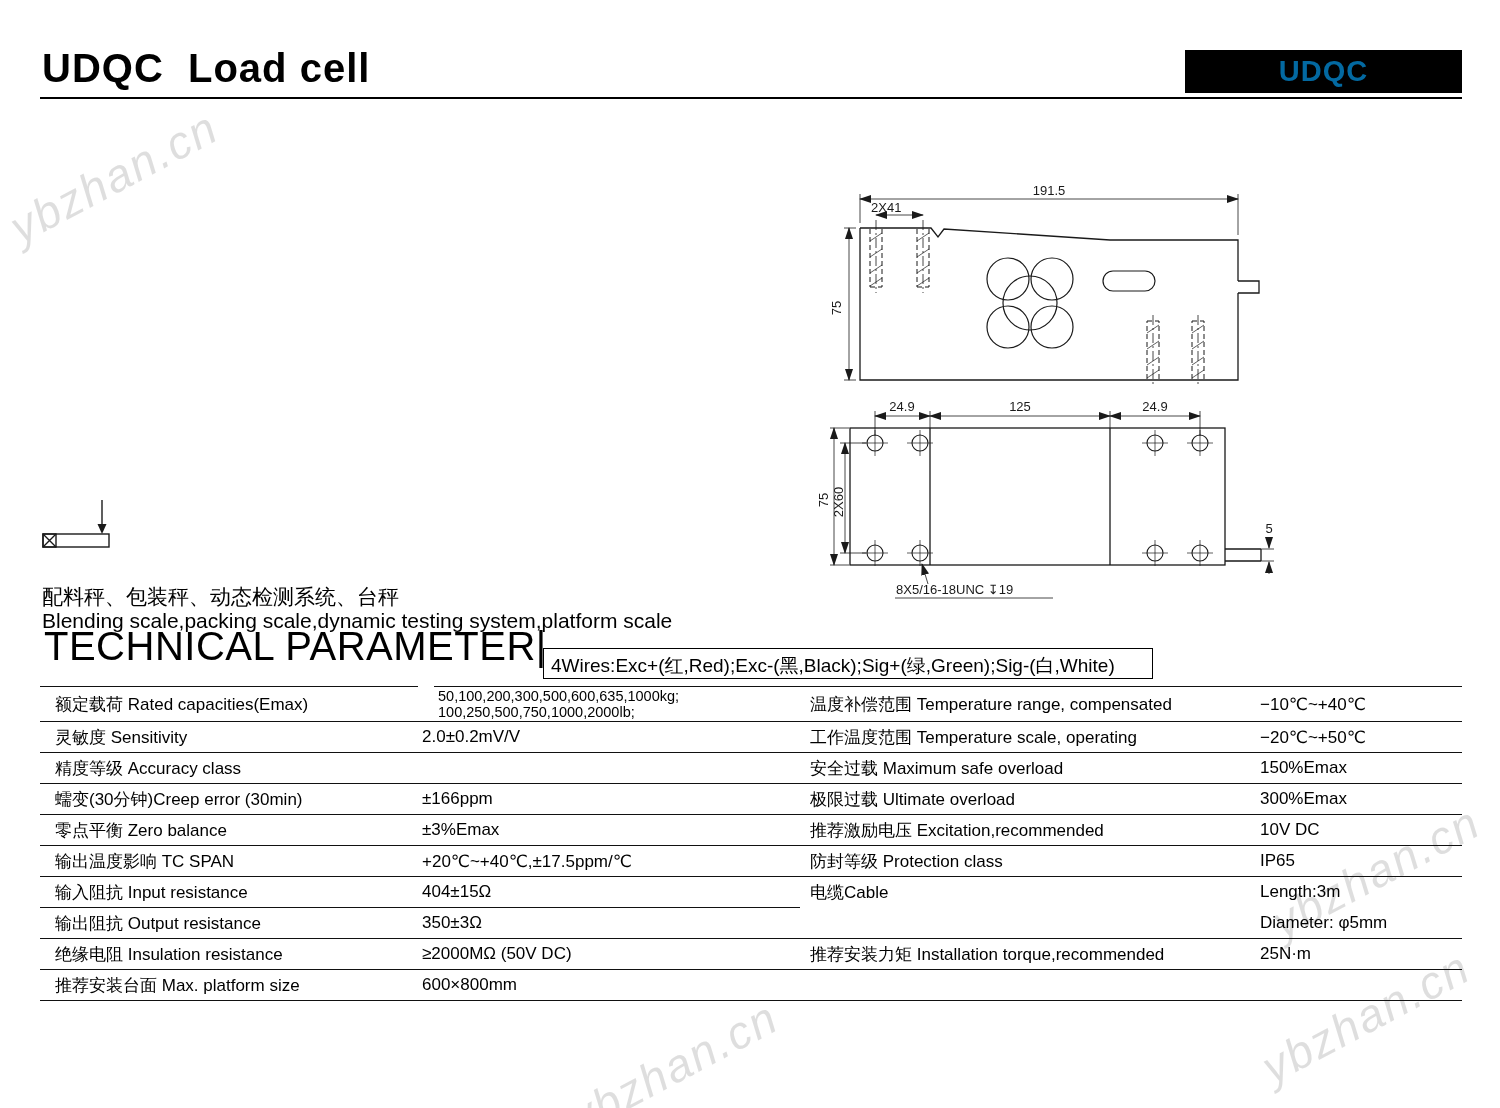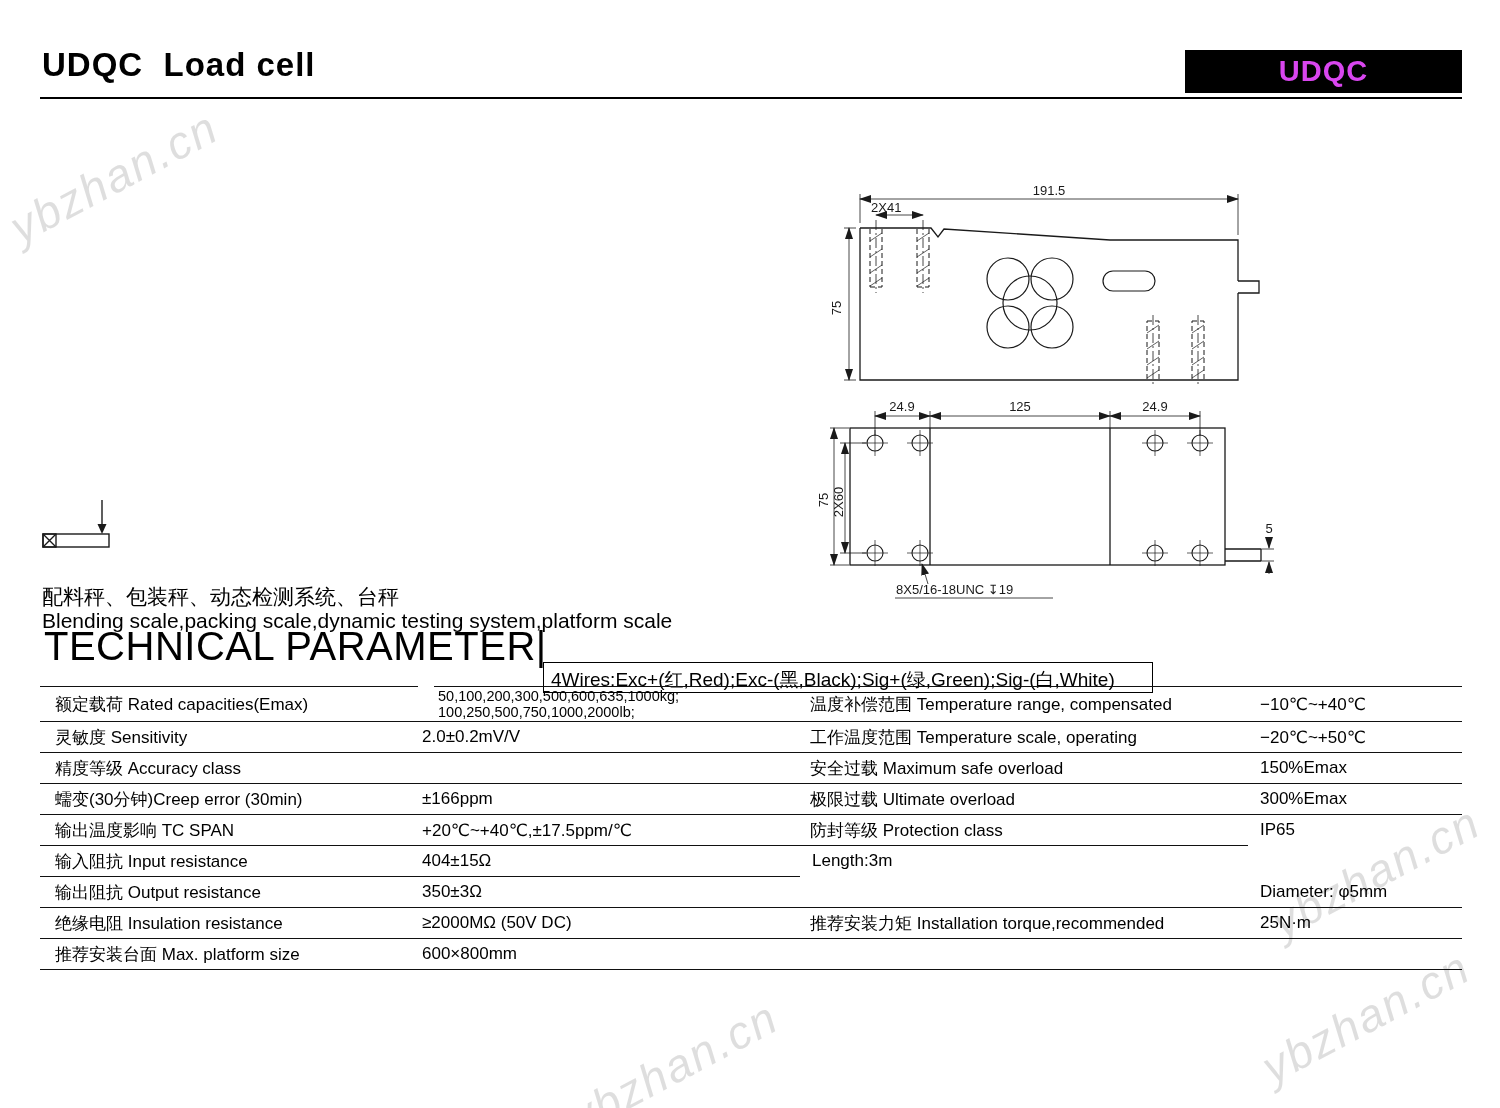--- a/index.html
+++ b/index.html
@@ -6,40 +6,40 @@
   html,body { background:#fff; }
   body {
     width:1500px; height:1108px; position:relative; overflow:hidden;
     font-family:"Liberation Sans","DejaVu Sans",sans-serif; color:#000;
   }
   .watermark {
     position:absolute; color:rgba(0,0,0,0.13); font-size:46px; font-style:italic;
     transform:rotate(-28deg); white-space:nowrap; pointer-events:none; letter-spacing:2px;
   }
   .page-title {
-    position:absolute; left:42px; top:46px; font-size:33px; font-weight:bold;
+    position:absolute; left:42px; top:46px; font-size:40px; font-weight:bold;
     letter-spacing:1px; white-space:pre;
   }
   .brand-badge {
     position:absolute; left:1185px; top:50px; width:277px; height:43px; background:#000;
-    color:#d946ef; font-size:29px; font-weight:bold; display:flex; align-items:center; justify-content:center;
+    color:#0369a1; font-size:29px; font-weight:bold; display:flex; align-items:center; justify-content:center;
     letter-spacing:1px;
   }
   .header-rule { position:absolute; left:40px; top:97px; width:1422px; border-top:2px solid #000; }
 
   .drawing-profile   { position:absolute; left:825px; top:183px; }
   .drawing-footprint { position:absolute; left:818px; top:398px; }
   .load-icon         { position:absolute; left:38px;  top:497px; }
 
   .app-zh { position:absolute; left:42px; top:583px; font-size:21px; }
   .app-en { position:absolute; left:42px; top:609px; font-size:21px; }
 
   .section-title { position:absolute; left:44px; top:624px; font-size:40px; font-weight:400; letter-spacing:0.5px; }
   .wires-note {
-    position:absolute; left:543px; top:662px; width:610px; height:31px;
+    position:absolute; left:543px; top:648px; width:610px; height:31px;
     border:1px solid #000; font-size:19px; padding:4px 7px; white-space:nowrap;
   }
 
   .spec-table { position:absolute; left:40px; top:686px; width:1422px; border-bottom:1px solid #111; }
   .tr { display:grid; grid-template-columns:378px 382px 448px 1fr; }
   .td {
     border-top:1px solid #111; min-height:31px; display:flex; align-items:center;
     font-size:17px; white-space:nowrap; overflow:visible;
   }
   .tr.r1 .td { min-height:35px; }
@@ -215,33 +215,40 @@
     <div class="td rvalue">150%Emax</div>
   </div>
 
   <div class="tr">
     <div class="td llabel">蠕变(30分钟)Creep error (30min)</div>
     <div class="td lvalue">±166ppm</div>
     <div class="td rlabel">极限过载  Ultimate overload</div>
     <div class="td rvalue">300%Emax</div>
   </div>
 
+  <div class="tr">
+    <div class="td llabel">零点平衡 Zero balance</div>
+    <div class="td lvalue">±3%Emax</div>
+    <div class="td rlabel">推荐激励电压 Excitation,recommended</div>
+    <div class="td rvalue">10V DC</div>
+  </div>
 
 
   <div class="tr">
     <div class="td llabel">输出温度影响 TC SPAN</div>
     <div class="td lvalue">+20℃~+40℃,±17.5ppm/℃</div>
     <div class="td rlabel">防封等级  Protection class</div>
     <div class="td rvalue">IP65</div>
   </div>
 
 
   <div class="tr">
     <div class="td llabel">输入阻抗 Input  resistance</div>
     <div class="td lvalue">404±15Ω</div>
+    <div class="td rlabel">电缆Cable</div>
     <div class="td rvalue">Length:3m</div>
   </div>
 
   <div class="tr">
     <div class="td llabel">输出阻抗 Output  resistance</div>
     <div class="td lvalue">350±3Ω</div>
     <div class="td rlabel nb"></div>
     <div class="td rvalue nb">Diameter: φ5mm</div>
   </div>
 

